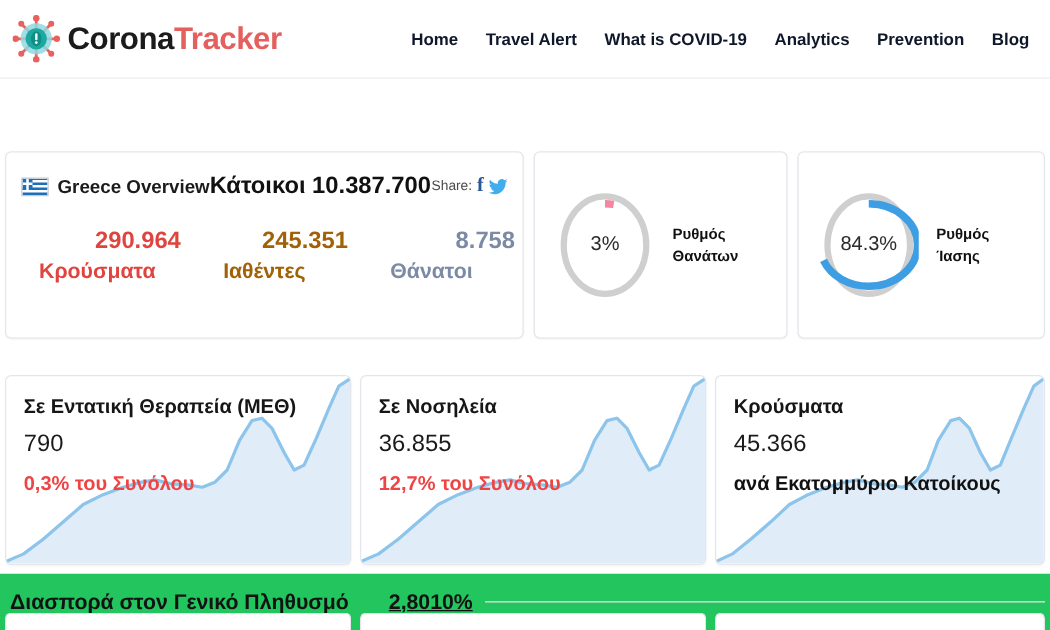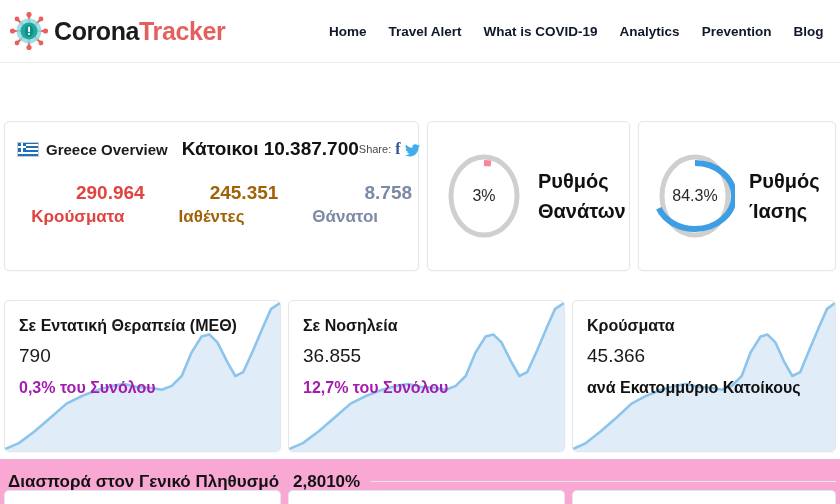--- a/index.html
+++ b/index.html
@@ -49,21 +49,21 @@
   .gr-flag {
     width: 22px; height: 15px; flex: none; margin-right: 7px;
     position: relative; overflow: hidden; border: 1px solid #c8ccd0;
   }
   .gr-stripe { position: absolute; left: 0; width: 100%; height: 1.875px; background: #1c6fb8; }
   .gr-canton { position: absolute; left: 0; top: 0; width: 8.4px; height: 9.4px; background: #1c6fb8; }
   .gr-cross-h { position: absolute; left: 0; top: 3.75px; width: 8.4px; height: 1.875px; background: #fff; }
   .gr-cross-v { position: absolute; left: 3.2px; top: 0; width: 1.9px; height: 9.4px; background: #fff; }
   .ov-title { font-size: 15px; font-weight: bold; color: #1b1b1b; white-space: nowrap; }
   .ov-pop {
-    font-size: 19px; font-weight: bold; color: #111; margin-left: 14px; white-space: nowrap;
+    font-size: 19px; font-weight: bold; color: #111; white-space: nowrap;
   }
   .ov-share { margin-left: auto; display: flex; align-items: center; gap: 4px; }
   .share-label { font-size: 11px; color: #4b4b4b; }
   .fb-icon { font-size: 16px; font-weight: bold; color: #2a5699; font-family: "Liberation Serif", serif; line-height: 1; }
   .tw-icon { width: 15px; height: 13px; }
 
   .ov-stats { display: flex; margin-top: 20px; padding: 0 6px; }
   .stat { flex: 1; text-align: center; }
   .stat-num { font-size: 19px; font-weight: bold; line-height: 1.35; text-align: right; }
   .stat-lbl { font-size: 17px; font-weight: bold; line-height: 1.35; }
@@ -76,43 +76,43 @@
   #recovery-rate-card { left: 638px; top: 121px; width: 198px; height: 150px; }
   .donut-wrap { display: flex; align-items: center; height: 100%; padding-left: 16px; }
   .donut { position: relative; width: 80px; height: 92px; flex: none; }
   .donut svg { display: block; }
   .donut-val {
     position: absolute; left: 0; top: 0; width: 100%; height: 100%;
     display: flex; align-items: center; justify-content: center;
     font-size: 16px; color: #2b2b2b; font-weight: 500;
   }
   .donut-label {
-    margin-left: 14px; font-size: 20px; font-weight: bold;
+    margin-left: 14px; font-size: 12px; font-weight: bold;
     color: #111; line-height: 1.5;
   }
 
   
   .spark-card { top: 300px; height: 152px; overflow: hidden; }
   #icu-card { left: 4px; width: 277px; }
   #hosp-card { left: 288px; width: 277px; }
   #permil-card { left: 572px; width: 264px; }
   .spark-svg { position: absolute; left: 0; top: 0; width: 100%; height: 100%; }
   .spark-body { position: relative; padding: 12px 0 0 14px; }
   .sp-title { font-size: 16px; font-weight: bold; color: #161616; line-height: 1.6; white-space: nowrap; }
   .sp-value { font-size: 19px; color: #1a1a1a; line-height: 1.75; }
-  .sp-sub { font-size: 16px; font-weight: bold; color: #a21caf; line-height: 2; white-space: nowrap; }
+  .sp-sub { font-size: 16px; font-weight: bold; color: #ef4444; line-height: 2; white-space: nowrap; }
   .sp-sub.dark { color: #111; }
 
   
   .bottom-strip {
     position: absolute; left: 0; top: 459px; width: 840px; height: 45px;
-    background: #f9a8d4; display: flex; align-items: center;
+    background: #22c55e; display: flex; align-items: center;
   }
   .bs-label { font-size: 17px; font-weight: bold; color: #121212; margin-left: 8px; white-space: nowrap; }
-  .bs-value { font-size: 17px; font-weight: bold; color: #121212; margin-left: 14px; white-space: nowrap; }
+  .bs-value { font-size: 17px; font-weight: bold; color: #121212; margin-left: 32px; white-space: nowrap; text-decoration: underline; }
   .bs-rule { flex: 1; height: 1px; background: #e4e7ea; margin-left: 10px; margin-right: 4px; }
 
   
   .stub {
     position: absolute; top: 490px; height: 14px;
     border: 1px solid #e3e6ea; border-bottom: none; border-radius: 5px 5px 0 0;
     background: #fff;
   }
   #stub-a { left: 4px; width: 277px; }
   #stub-b { left: 288px; width: 277px; }

